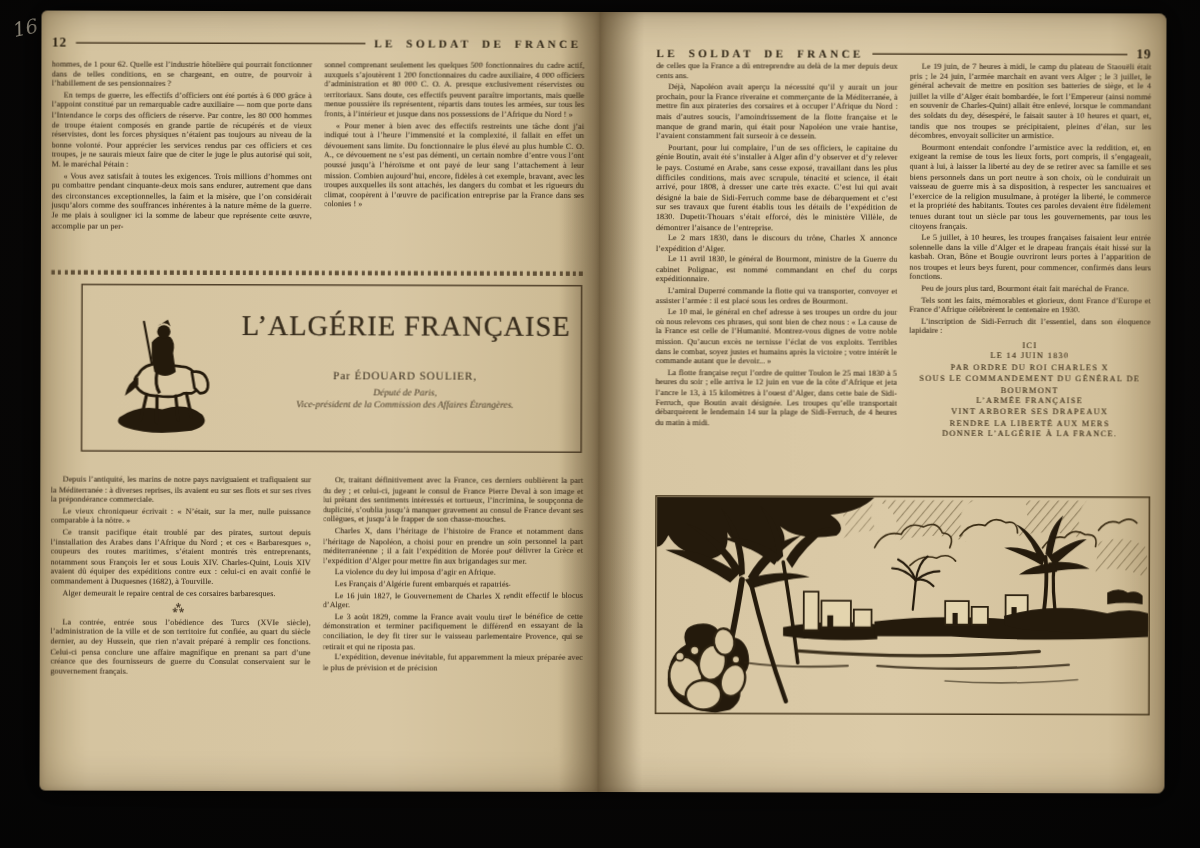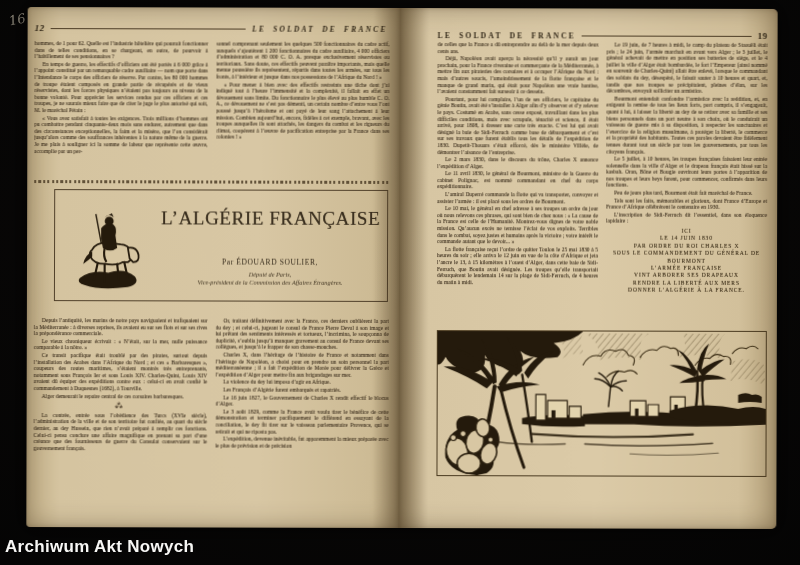--- a/index.html
+++ b/index.html
@@ -12,21 +12,21 @@
         box-shadow:inset 0 0 24px rgba(58,41,20,.38), inset 0 0 4px rgba(58,41,20,.25);}
   .page.left{width:372px;border-radius:4px 0 0 4px;
      background:linear-gradient(90deg,#c3b088 0%,#d5c4a0 9%,#d8c7a4 62%,#cdbb95 92%,#c2ae86 100%);}
   .page.right{width:378px;border-radius:0 5px 5px 0;
      background:linear-gradient(90deg,#bfab83 0%,#d7c6a3 7%,#dbcaa7 52%,#d2c09b 90%,#b7a37c 100%);}
   .page.left::after{content:"";position:absolute;right:0;top:0;bottom:0;width:26px;
      background:linear-gradient(90deg,transparent,rgba(56,40,18,.38));}
   .page.right::before{content:"";position:absolute;left:0;top:0;bottom:0;width:30px;
      background:linear-gradient(270deg,transparent,rgba(56,40,18,.45));}
   .pg-header{position:absolute;display:flex;align-items:center;gap:6px;color:#302616;}
-  .page.left .pg-header{left:7px;right:12px;top:16px;font-style:italic;}
+  .page.left .pg-header{left:7px;right:12px;top:16px;}
   .page.right .pg-header{left:38px;right:10px;top:22px;}
   .pagenum{font-weight:bold;font-size:9px;letter-spacing:.5px;}
   .hrule{flex:1;border-top:1.2px solid #4c3c25;height:0;margin-top:1px;}
   .running{font-size:7.5px;font-weight:bold;letter-spacing:2.2px;word-spacing:3px;white-space:nowrap;}
   .cols{position:absolute;display:flex;gap:8px;overflow:hidden;}
   .page.left .cols.top{left:7px;right:10px;top:33px;height:138px;}
   .page.left .cols.bottom{left:7px;right:10px;top:310px;height:202px;}
   .page.right .cols.main{left:38px;right:10px;top:33px;height:282px;}
   .col{flex:1;overflow:hidden;text-align:justify;font-size:5.4px;line-height:6.6px;
        color:#463928;letter-spacing:.05px;text-shadow:0 0 .4px rgba(66,50,28,.55);}
@@ -35,21 +35,21 @@
   .orn{position:absolute;left:7px;right:10px;top:173px;height:3px;opacity:.85;
        background-image:repeating-linear-gradient(90deg,#4e3e27 0 2.2px,transparent 2.2px 4.4px);}
   .asterism{text-align:center!important;text-indent:0!important;font-size:7px;letter-spacing:3px;
        margin:3px 0 3px 0!important;color:#463928;}
   .title-box{position:absolute;left:27px;top:182px;width:334px;height:112px;box-sizing:border-box;
        border:1.3px solid #50402a;}
   .tb-art{position:absolute;left:6px;top:22px;width:98px;height:82px;}
   .tb-text{position:absolute;left:106px;right:8px;top:17px;text-align:center;color:#382d1d;}
   .main-title{font-size:19px;letter-spacing:.6px;white-space:nowrap;font-weight:500;
        text-shadow:0 0 .5px rgba(56,45,29,.6);}
-  .byline{margin-top:28px;font-size:7.5px;letter-spacing:.6px;}
+  .byline{margin-top:16px;font-size:7.5px;letter-spacing:.6px;}
   .role{font-style:italic;font-size:6.3px;margin-top:3.5px;color:#443724;}
   .role + .role{margin-top:1.5px;}
   .illu-frame{position:absolute;left:38px;right:10px;top:322px;height:146px;box-sizing:border-box;
        border:1.3px solid #49391f;overflow:hidden;}
   .illu-frame svg{display:block;width:100%;height:100%;}
   .inscription{text-align:center;text-indent:0!important;font-size:5.5px;line-height:7.4px;
        letter-spacing:.9px;color:#42351f;margin-top:3px;}
   .pencil{position:absolute;font-family:"DejaVu Serif",serif;font-style:italic;font-size:13px;
        transform:rotate(-12deg);}
   .pencil.p-left{left:9px;top:12px;color:#8f897b;}
@@ -253,14 +253,13 @@
             <path d="M96 104 Q180 110 260 104" stroke-width="2.2" opacity="0.9"></path>
             <path d="M150 114 Q210 118 280 113" stroke-width="1.6" opacity="0.8"></path>
             <path d="M60 112 Q90 116 130 114" stroke-width="1.4" opacity="0.7"></path>
             <path d="M196 124 Q240 127 286 123" stroke-width="1.1" opacity="0.6"></path>
           </g>
         </svg>
       </div>
     </div>
   </div>
 
-  <div class="watermark">Archiwum Akt Nowych</div>
 </div>
 
 </body></html>

